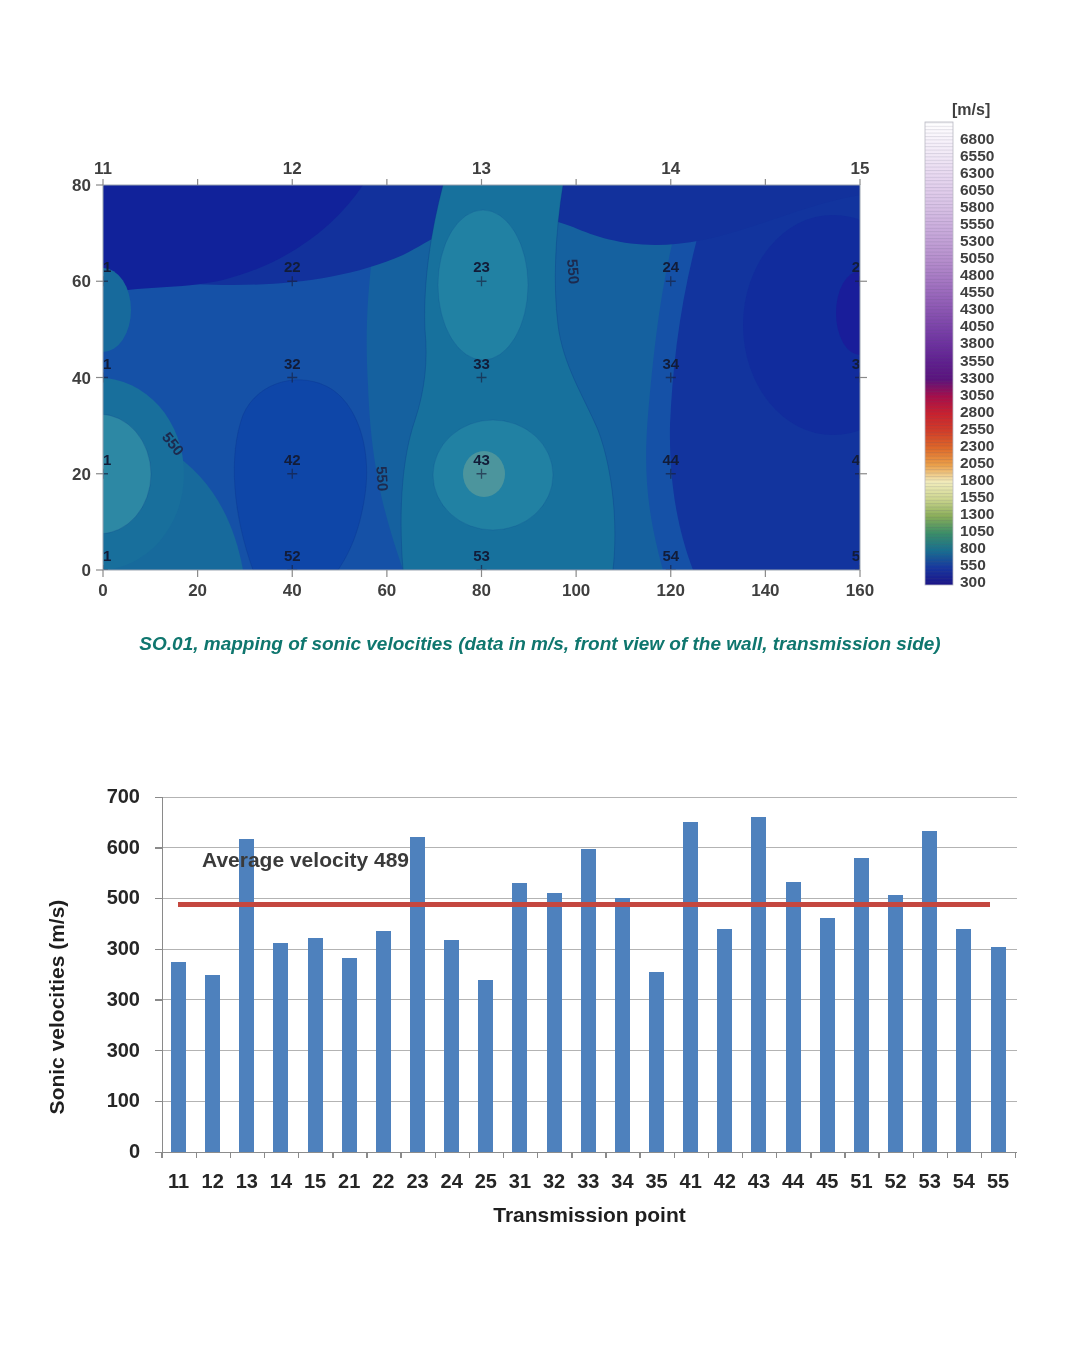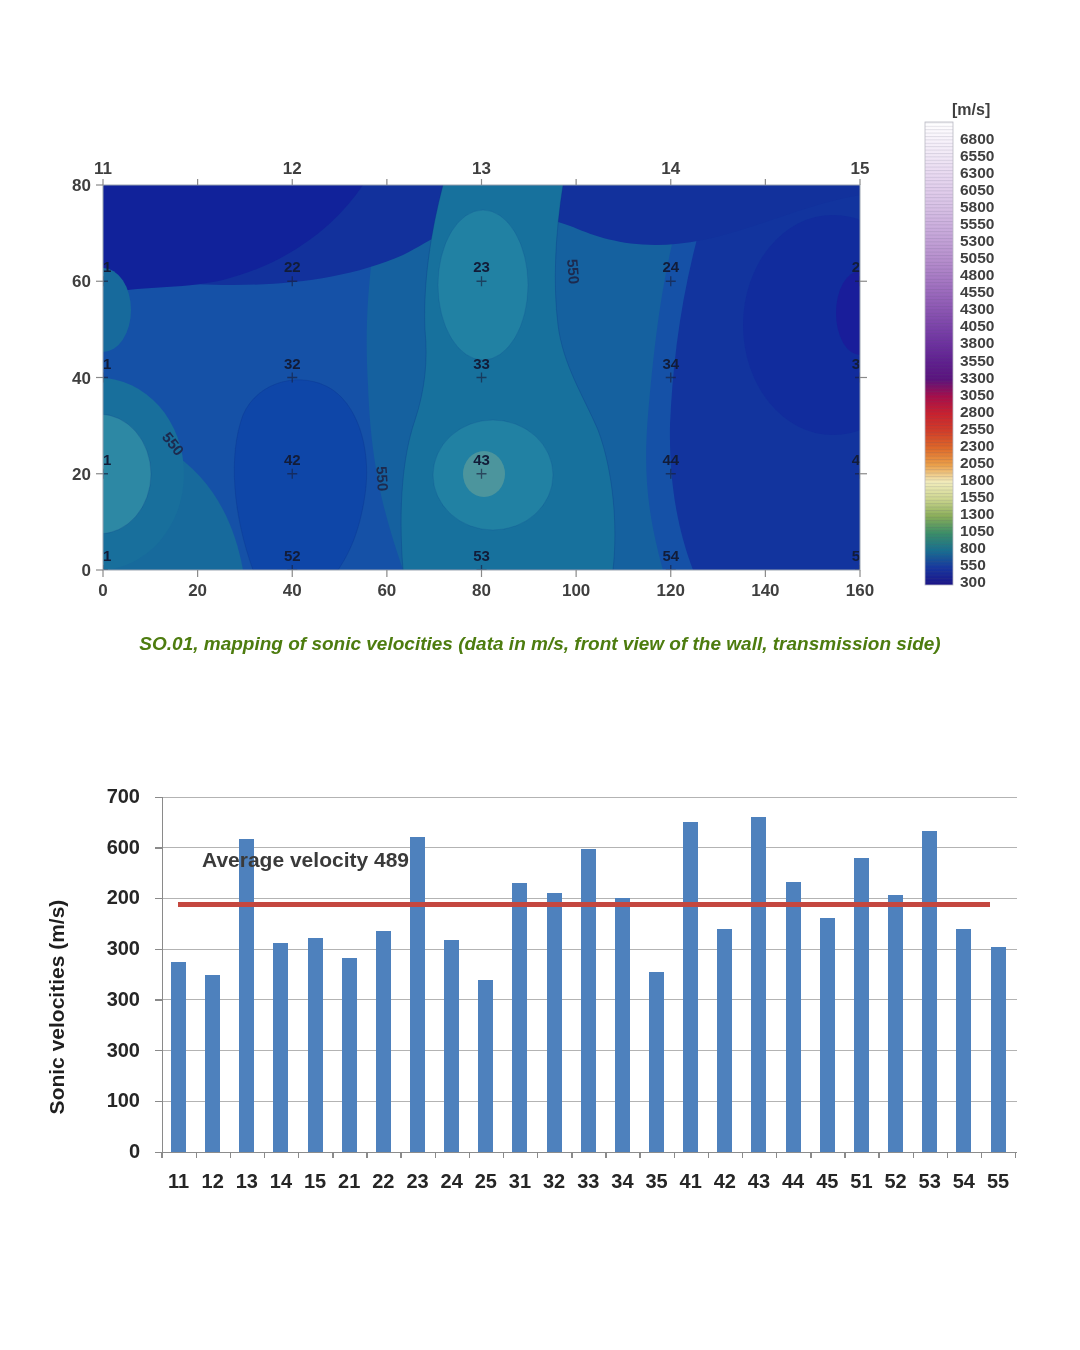--- a/index.html
+++ b/index.html
@@ -5,21 +5,21 @@
   html,body{margin:0;padding:0;background:#ffffff;}
   body{width:1080px;height:1350px;position:relative;overflow:hidden;
        font-family:"Liberation Sans",sans-serif;}
   .abs{position:absolute;}
   svg text{font-family:"Liberation Sans",sans-serif;}
   .axis-num{fill:#3f3f3f;font-size:17px;font-weight:600;}
   .cb-num{fill:#3f3f3f;font-size:15.5px;font-weight:600;}
   .pt-lbl{fill:#121c38;font-size:15px;font-weight:700;}
   .ctr-lbl{fill:#1d2a4e;font-size:15px;font-weight:700;}
   #caption{left:0;top:633px;width:1080px;text-align:center;
-           font-style:italic;font-weight:600;font-size:19px;color:#4d7c0f;}
+           font-style:italic;font-weight:600;font-size:19px;color:#0f766e;}
   #cb-title{left:952px;top:101px;width:90px;font-size:16px;font-weight:600;color:#3f3f3f;}
   .grid{height:1px;background:#b3b3b3;}
   .bar{background:#4e81bd;}
   .ylab{width:52px;text-align:right;font-size:20px;font-weight:700;color:#262626;}
   .xlab{width:34px;text-align:center;font-size:20px;font-weight:700;color:#262626;}
   #avg-label{font-size:21px;font-weight:600;color:#3a3a3a;white-space:nowrap;}
   #x-title{left:162px;top:1203px;width:855px;text-align:center;
            font-size:21px;font-weight:700;color:#1f1f1f;}
   #y-title-anchor{left:57px;top:1007px;width:0;height:0;}
   #y-title{position:absolute;transform:translate(-50%,-50%) rotate(-90deg);
@@ -225,21 +225,21 @@
 
 <div class="abs" id="bar-chart" style="left:0;top:0;width:1080px;height:998px;border-radius:23px;">
   <div id="bars-layer">
       <div class="abs grid" style="left: 162px; top: 796.5px; width: 855px; background: rgb(179, 179, 179); height: 1px;"></div>
       <div class="abs ylab" style="left: 88px; top: 785px;">700</div>
       <div class="abs tick" style="left: 155px; top: 796.5px; width: 7px; height: 1.4px;"></div>
       <div class="abs grid" style="left: 162px; top: 847.214px; width: 855px; background: rgb(179, 179, 179); height: 1px;"></div>
       <div class="abs ylab" style="left: 88px; top: 835.714px;">600</div>
       <div class="abs tick" style="left: 155px; top: 847.214px; width: 7px; height: 1.4px;"></div>
       <div class="abs grid" style="left: 162px; top: 897.929px; width: 855px; background: rgb(179, 179, 179); height: 1px;"></div>
-      <div class="abs ylab" style="left: 88px; top: 886.429px;">200</div>
+      <div class="abs ylab" style="left: 88px; top: 886.429px;">500</div>
       <div class="abs tick" style="left: 155px; top: 897.929px; width: 7px; height: 1.4px;"></div>
       <div class="abs grid" style="left: 162px; top: 948.643px; width: 855px; background: rgb(179, 179, 179); height: 1px;"></div>
       <div class="abs ylab" style="left: 88px; top: 937.143px;">300</div>
       <div class="abs tick" style="left: 155px; top: 948.643px; width: 7px; height: 1.4px;"></div>
       <div class="abs grid" style="left: 162px; top: 999.357px; width: 855px; background: rgb(179, 179, 179); height: 1px;"></div>
       <div class="abs ylab" style="left: 88px; top: 987.857px;">300</div>
       <div class="abs tick" style="left: 155px; top: 999.357px; width: 7px; height: 1.4px;"></div>
       <div class="abs grid" style="left: 162px; top: 1050.07px; width: 855px; background: rgb(179, 179, 179); height: 1px;"></div>
       <div class="abs ylab" style="left: 88px; top: 1038.57px;">300</div>
       <div class="abs tick" style="left: 155px; top: 1050.07px; width: 7px; height: 1.4px;"></div>
@@ -324,14 +324,15 @@
       <div class="abs xlab" style="left: 844.417px; top: 1170px;">51</div>
       <div class="abs xlab" style="left: 878.562px; top: 1170px;">52</div>
       <div class="abs xlab" style="left: 912.708px; top: 1170px;">53</div>
       <div class="abs xlab" style="left: 946.854px; top: 1170px;">54</div>
       <div class="abs xlab" style="left: 981px; top: 1170px;">55</div>
       <div class="abs" style="left: 178px; top: 902px; width: 812px; height: 4.5px; background: rgb(196, 71, 63);"></div>
     </div>
   <div class="abs" id="y-title-anchor">
     <div id="y-title">Sonic velocities (m/s)</div>
   </div>
+  <div class="abs" id="x-title">Transmission point</div>
   <div class="abs" id="avg-label" style="left:202px;top:848px;">Average velocity 489</div>
 </div>
 
 </body></html>

